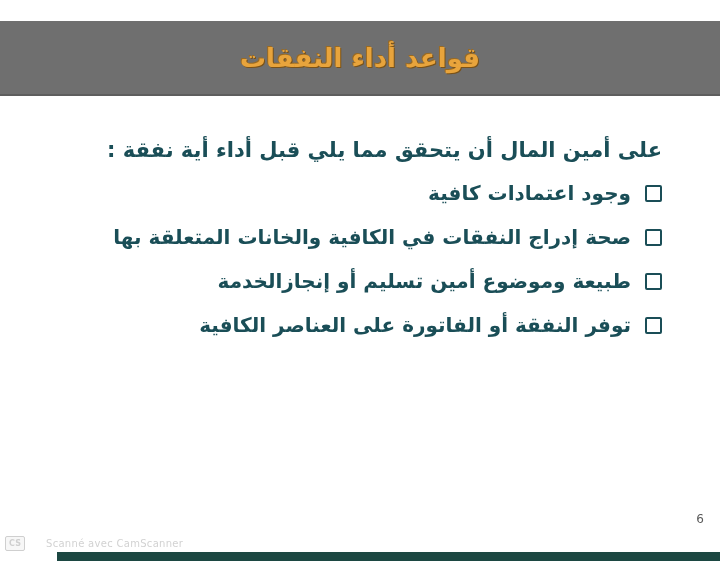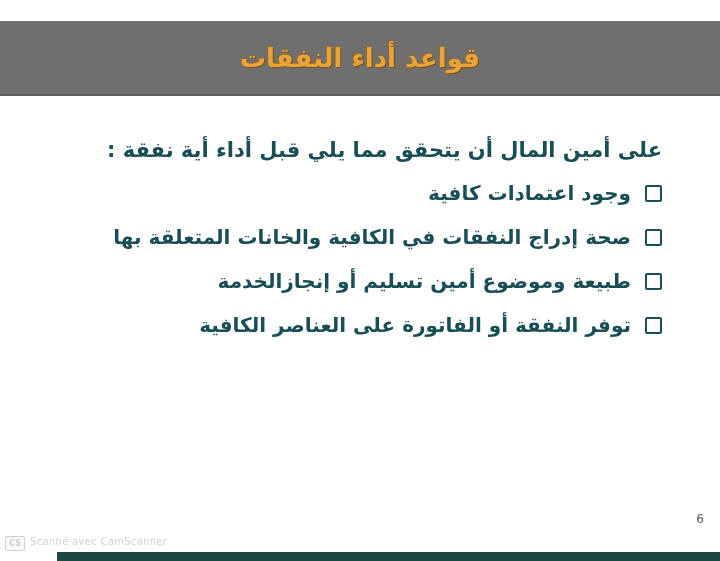--- a/index.html
+++ b/index.html
@@ -54,21 +54,21 @@
   .li-text{flex:1 1 auto;}
   
   .page-number{
     position:absolute;right:16px;top:512px;
     font-size:12px;color:#5a5a5a;
     direction:ltr;
   }
   
   .watermark{
     position:absolute;left:5px;top:536px;
-    display:flex;gap:5px;
+    display:flex;align-items:center;gap:21px;
     direction:ltr;
   }
   .cs-badge{
     width:18px;height:13px;
     border:1px solid #cfcfcf;border-radius:2px;
     color:#cfcfcf;font-size:8px;font-weight:bold;
     display:flex;align-items:center;justify-content:center;
     background:#f7f7f7;
   }
   .wm-text{font-size:10px;color:#d2d2d2;letter-spacing:.3px;}

